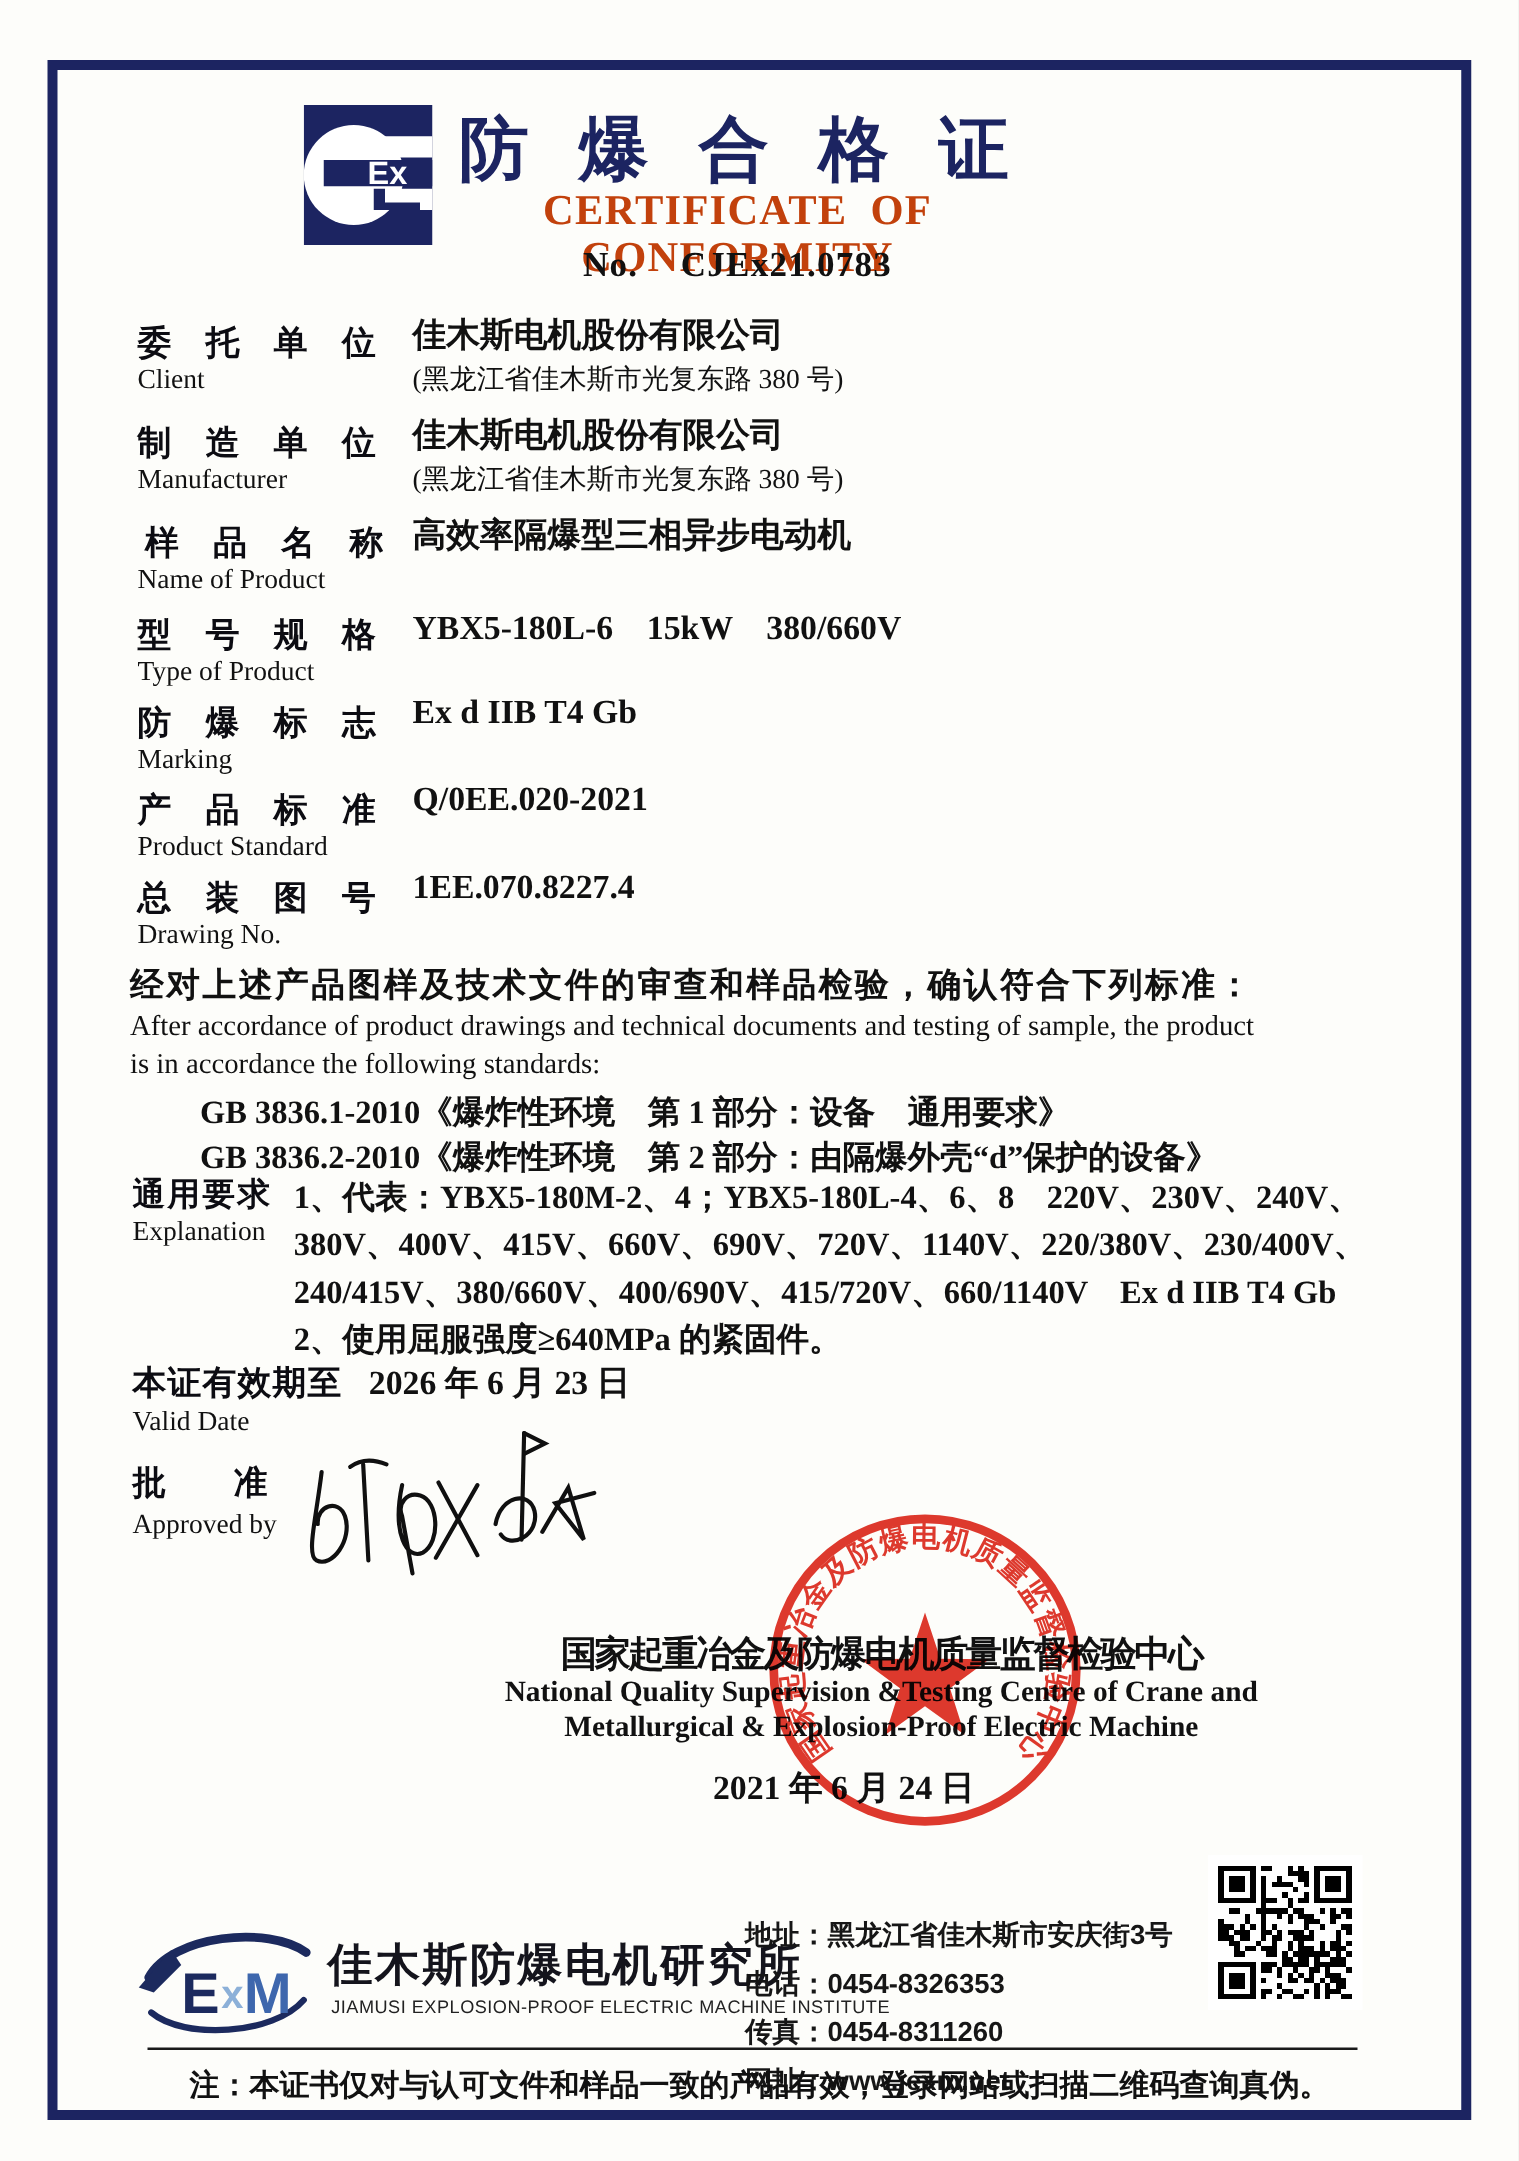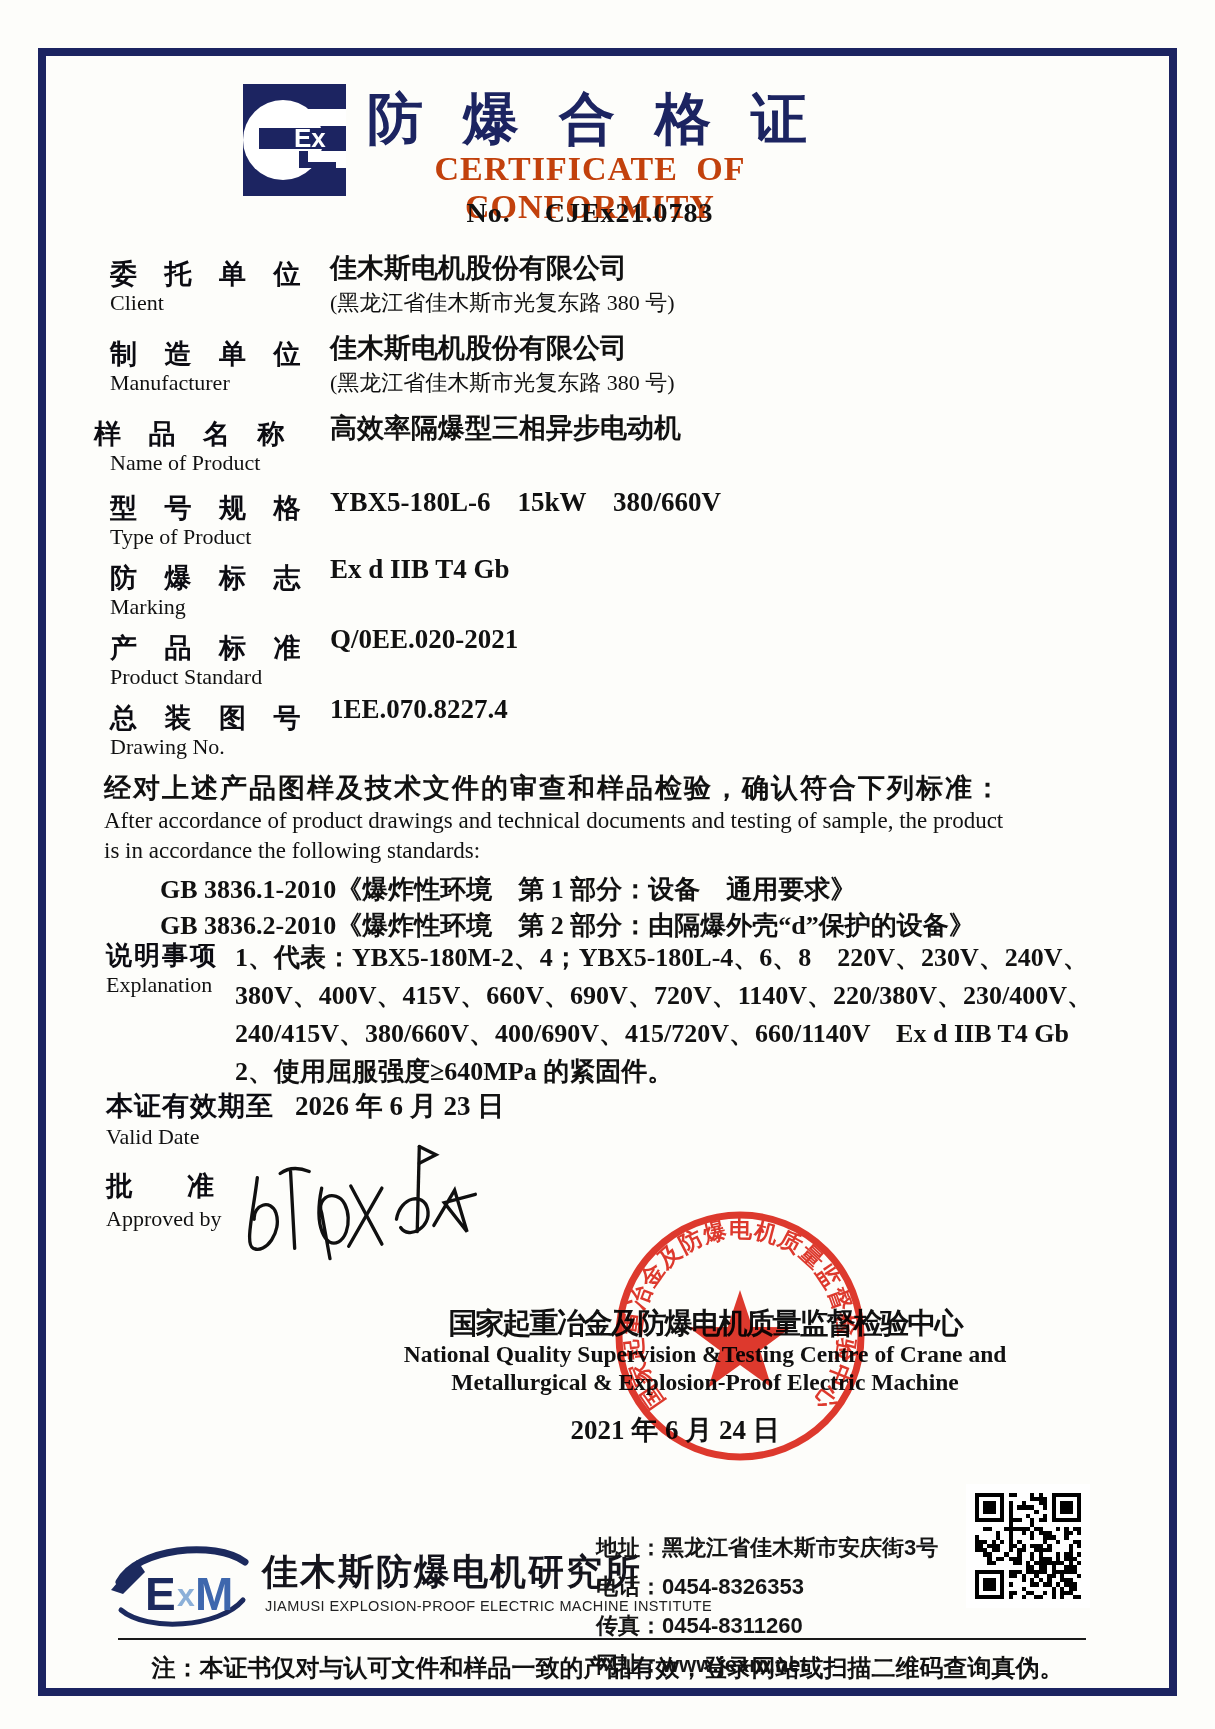--- a/index.html
+++ b/index.html
@@ -69,21 +69,21 @@
   <div class="abs label-cn" style="left:110px;top:256px;">委 托 单 位</div>
   <div class="abs label-en" style="left:110px;top:290px;">Client</div>
   <div class="abs value" style="left:330px;top:250px;">佳木斯电机股份有限公司</div>
   <div class="abs note" style="left:330px;top:288px;">(黑龙江省佳木斯市光复东路 380 号)</div>
 
   <div class="abs label-cn" style="left:110px;top:336px;">制 造 单 位</div>
   <div class="abs label-en" style="left:110px;top:370px;">Manufacturer</div>
   <div class="abs value" style="left:330px;top:330px;">佳木斯电机股份有限公司</div>
   <div class="abs note" style="left:330px;top:368px;">(黑龙江省佳木斯市光复东路 380 号)</div>
 
-  <div class="abs label-cn" style="left:94px;top:416px;">样 品 名 称</div>
+  <div class="abs label-cn" style="left:116px;top:416px;">样 品 名 称</div>
   <div class="abs label-en" style="left:110px;top:450px;">Name of Product</div>
   <div class="abs value" style="left:330px;top:410px;">高效率隔爆型三相异步电动机</div>
 
   <div class="abs label-cn" style="left:110px;top:490px;">型 号 规 格</div>
   <div class="abs label-en" style="left:110px;top:524px;">Type of Product</div>
   <div class="abs value" style="left:330px;top:484px;">YBX5-180L-6　15kW　380/660V</div>
 
   <div class="abs label-cn" style="left:110px;top:560px;">防 爆 标 志</div>
   <div class="abs label-en" style="left:110px;top:594px;">Marking</div>
   <div class="abs value" style="left:330px;top:554px;">Ex d IIB T4 Gb</div>
@@ -96,21 +96,21 @@
   <div class="abs label-en" style="left:110px;top:734px;">Drawing No.</div>
   <div class="abs value" style="left:330px;top:694px;">1EE.070.8227.4</div>
 
   <div class="abs stmt-cn" style="left:104px;top:770px;">经对上述产品图样及技术文件的审查和样品检验，确认符合下列标准：</div>
   <div class="abs stmt-en" style="left:104px;top:808px;">After accordance of product drawings and technical documents and testing of sample, the product</div>
   <div class="abs stmt-en" style="left:104px;top:838px;">is in accordance the following standards:</div>
 
   <div class="abs std" style="left:160px;top:872px;">GB 3836.1-2010《爆炸性环境　第 1 部分：设备　通用要求》</div>
   <div class="abs std" style="left:160px;top:908px;">GB 3836.2-2010《爆炸性环境　第 2 部分：由隔爆外壳“d”保护的设备》</div>
 
-  <div class="abs label-cn" style="left:106px;top:938px;letter-spacing:2px;font-size:26px;">说明事项</div>
+  <div class="abs label-cn" style="left:106px;top:938px;letter-spacing:2px;font-size:26px;">通用要求</div>
   <div class="abs label-en" style="left:106px;top:972px;">Explanation</div>
   <div class="abs expl" style="left:235px;top:940px;">1、代表：YBX5-180M-2、4；YBX5-180L-4、6、8　220V、230V、240V、</div>
   <div class="abs expl" style="left:235px;top:978px;">380V、400V、415V、660V、690V、720V、1140V、220/380V、230/400V、</div>
   <div class="abs expl" style="left:235px;top:1016px;">240/415V、380/660V、400/690V、415/720V、660/1140V　Ex d IIB T4 Gb</div>
   <div class="abs expl" style="left:235px;top:1054px;font-family:Liberation Serif, serif;">2、使用屈服强度≥640MPa 的紧固件。</div>
 
   <div class="abs label-cn" style="left:106px;top:1088px;letter-spacing:1px;">本证有效期至</div>
   <div class="abs label-en" style="left:106px;top:1124px;">Valid Date</div>
   <div class="abs value" style="left:295px;top:1088px;font-weight:600;">2026 年 6 月 23 日</div>
 

